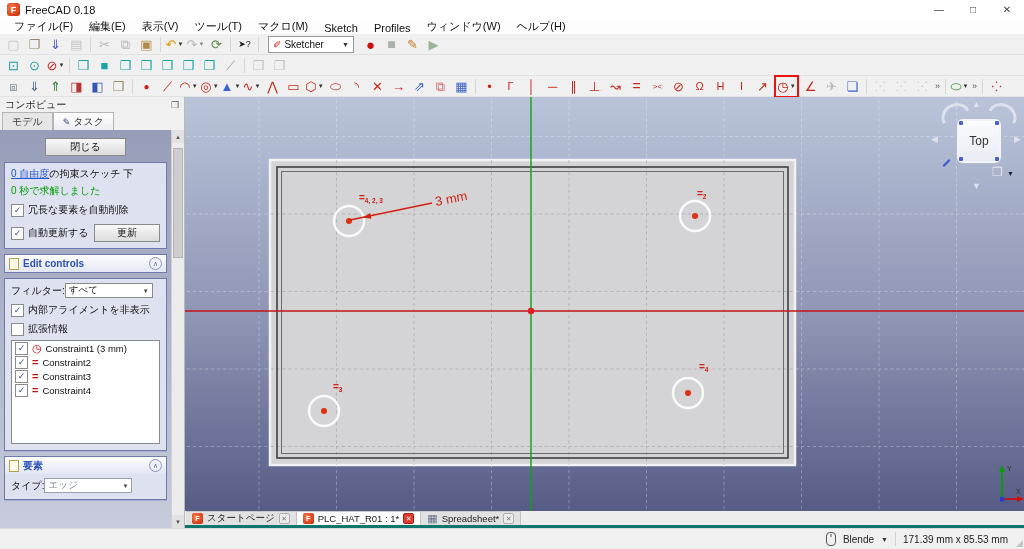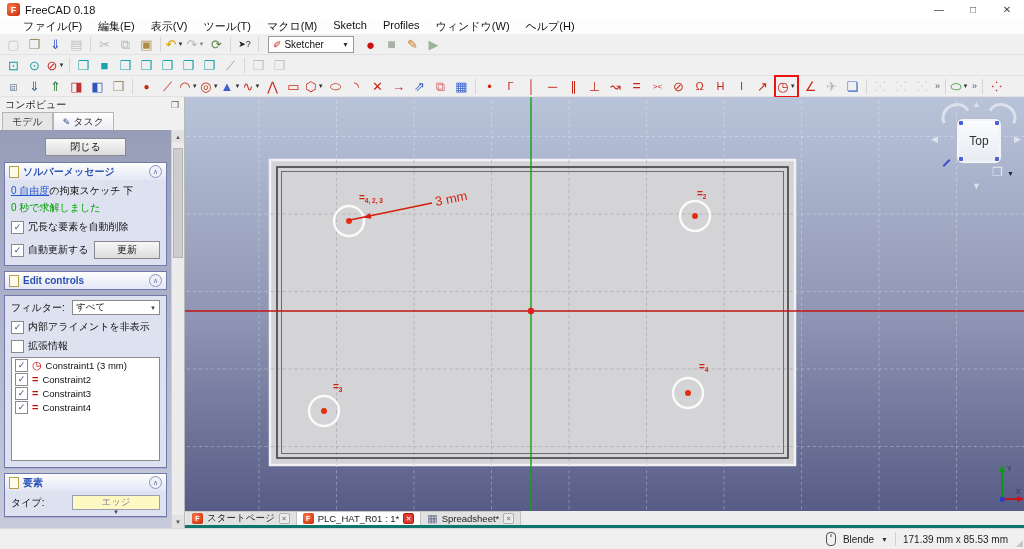--- a/index.html
+++ b/index.html
@@ -2,21 +2,21 @@
 <html><head>
 <meta charset="utf-8">
 <style>
   html,body{margin:0;padding:0;background:#444;}
   #app{position:relative;width:1024px;height:549px;background:#f0f0f0;font-family:"Liberation Sans",sans-serif;overflow:hidden;user-select:none;}
   
   .titlebar{position:absolute;left:0;top:0;width:1024px;height:19px;background:#fff;display:flex;align-items:center;gap:5px;padding-left:7px;box-sizing:border-box;font-size:11px;color:#111;}
   .fc-logo{width:13px;height:13px;border-radius:3px;background:radial-gradient(circle at 35% 35%,#ff7a50,#c32500);color:#fff;font-size:9px;font-weight:bold;display:flex;align-items:center;justify-content:center;}
   .fc-logo.mini{width:11px;height:11px;font-size:7px;border-radius:2px;}
   .winctl{position:absolute;top:0;height:19px;width:34px;display:flex;align-items:center;justify-content:center;font-size:10px;color:#444;}
-  .menubar{position:absolute;left:0;top:19px;width:1024px;height:15px;background:#fdfdfd;display:flex;align-items:flex-start;padding-left:15px;box-sizing:border-box;font-size:11px;color:#111;}
+  .menubar{position:absolute;left:0;top:19px;width:1024px;height:15px;background:#fdfdfd;display:flex;align-items:flex-end;padding-left:6px;box-sizing:border-box;font-size:11px;color:#111;}
   .menu-item{padding:0 8px;}
   
   .trow{position:absolute;left:0;width:1024px;height:21px;background:#f0f0f0;border-bottom:1px solid #e2e2e2;display:flex;align-items:center;padding-left:3px;box-sizing:border-box;}
   #trow1{top:34px}#trow2{top:55px}#trow3{top:76px}
   .tbtn{height:19px;min-width:20px;display:inline-flex;align-items:center;justify-content:center;margin:0 0.5px;}
   .tglyph{font-size:13px;line-height:19px;}
   .tdd{font-size:6px;color:#333;margin-left:1px;}
   .tsep{width:1px;height:15px;background:#d6d6d6;margin:0 3px;}
   .dis{opacity:.55;filter:grayscale(.6);}
   .tovf{font-size:9px;color:#555;margin:0 2px;}
@@ -40,22 +40,22 @@
   .page-ico{width:8px;height:10px;background:#fffbe8;border:1px solid #b9a14a;}
   .sec-chev{width:11px;height:11px;border:1px solid #8a94c0;border-radius:50%;color:#5a6aa8;font-size:7px;display:flex;align-items:center;justify-content:center;background:#eef0f8;}
   .sec-body{padding:4px 6px 6px;font-size:10px;color:#111;}
   .dof-link{color:#2255cc;text-decoration:underline;}
   .green-msg{color:#00a000;margin-top:3px;}
   .chkrow{display:flex;align-items:center;gap:4px;margin-top:5px;}
   .cbx{width:11px;height:11px;background:#fff;border:1px solid #8a8a8a;font-size:9px;line-height:10px;text-align:center;color:#33508e;flex:none;}
   .updrow{display:flex;align-items:center;justify-content:space-between;margin-top:7px;}
   .combo{border:1px solid #8a8a8a;background:#fff;height:15px;font-size:9.5px;display:flex;align-items:center;justify-content:space-between;padding:0 3px;width:88px;box-sizing:border-box;color:#111;}
   .combo .arr{font-size:6px;color:#444;}
-  .combo.disabled{background:#fef9c3;color:#7a8096;border-color:#9aa0b4;flex-direction:column;}
-  .filterrow{display:flex;align-items:center;justify-content:space-between;}
+  .combo.disabled{background:#ffffff;color:#7a8096;border-color:#9aa0b4;}
+  .filterrow{display:flex;align-items:center;}
   .listbox{background:#fff;border:1px solid #8a8a8a;margin-top:4px;overflow:hidden;font-size:9.5px;}
   .litem{display:flex;align-items:center;gap:4px;height:14px;padding-left:3px;color:#111;}
   .ic-radius{color:#c01010;font-size:11px;line-height:11px;}
   .ic-eq{color:#c01010;font-weight:bold;font-size:11px;line-height:11px;}
   .vscroll{position:absolute;right:0;top:33px;width:13px;height:398px;background:#ececec;border-left:1px solid #d0d0d0;box-sizing:border-box;}
   .varr{position:absolute;left:0;width:12px;height:13px;display:flex;align-items:center;justify-content:center;font-size:6px;color:#555;background:#e2e2e2;}
   .vthumb{position:absolute;left:1px;top:18px;width:10px;height:110px;background:#cdcdcd;border:1px solid #b4b4b4;box-sizing:border-box;}
   
   .viewport{position:absolute;left:185px;top:97px;width:839px;height:414px;background:linear-gradient(#b9c4da 0%,#8d93b2 55%,#575c86 100%);overflow:hidden;}
   
@@ -374,25 +374,20 @@
           <span style="color:#223a7a;font-size:9px">✎</span>
           <span>タスク</span>
         </span>
     </div>
     <div class="task-area">
       <div class="close-row">
           <button class="btn small">閉じる</button>
         </div>
 
       <div class="section">
-        <div class="sec-head">
-          <span class="page-ico"></span>
-          <span class="sec-title">ソルバーメッセージ</span>
-          <span class="sec-chev">∧</span>
-        </div>
         <div class="sec-body">
           <div><span class="dof-link">0 自由度</span><span>の拘束スケッチ 下</span></div>
           <div class="green-msg">0 秒で求解しました</div>
           <div class="chkrow">
               <span class="cbx">✓</span>
               <span>冗長な要素を自動削除</span>
             </div>
           <div class="updrow">
             <span class="chkrow" style="margin-top:0">
                 <span class="cbx">✓</span>

